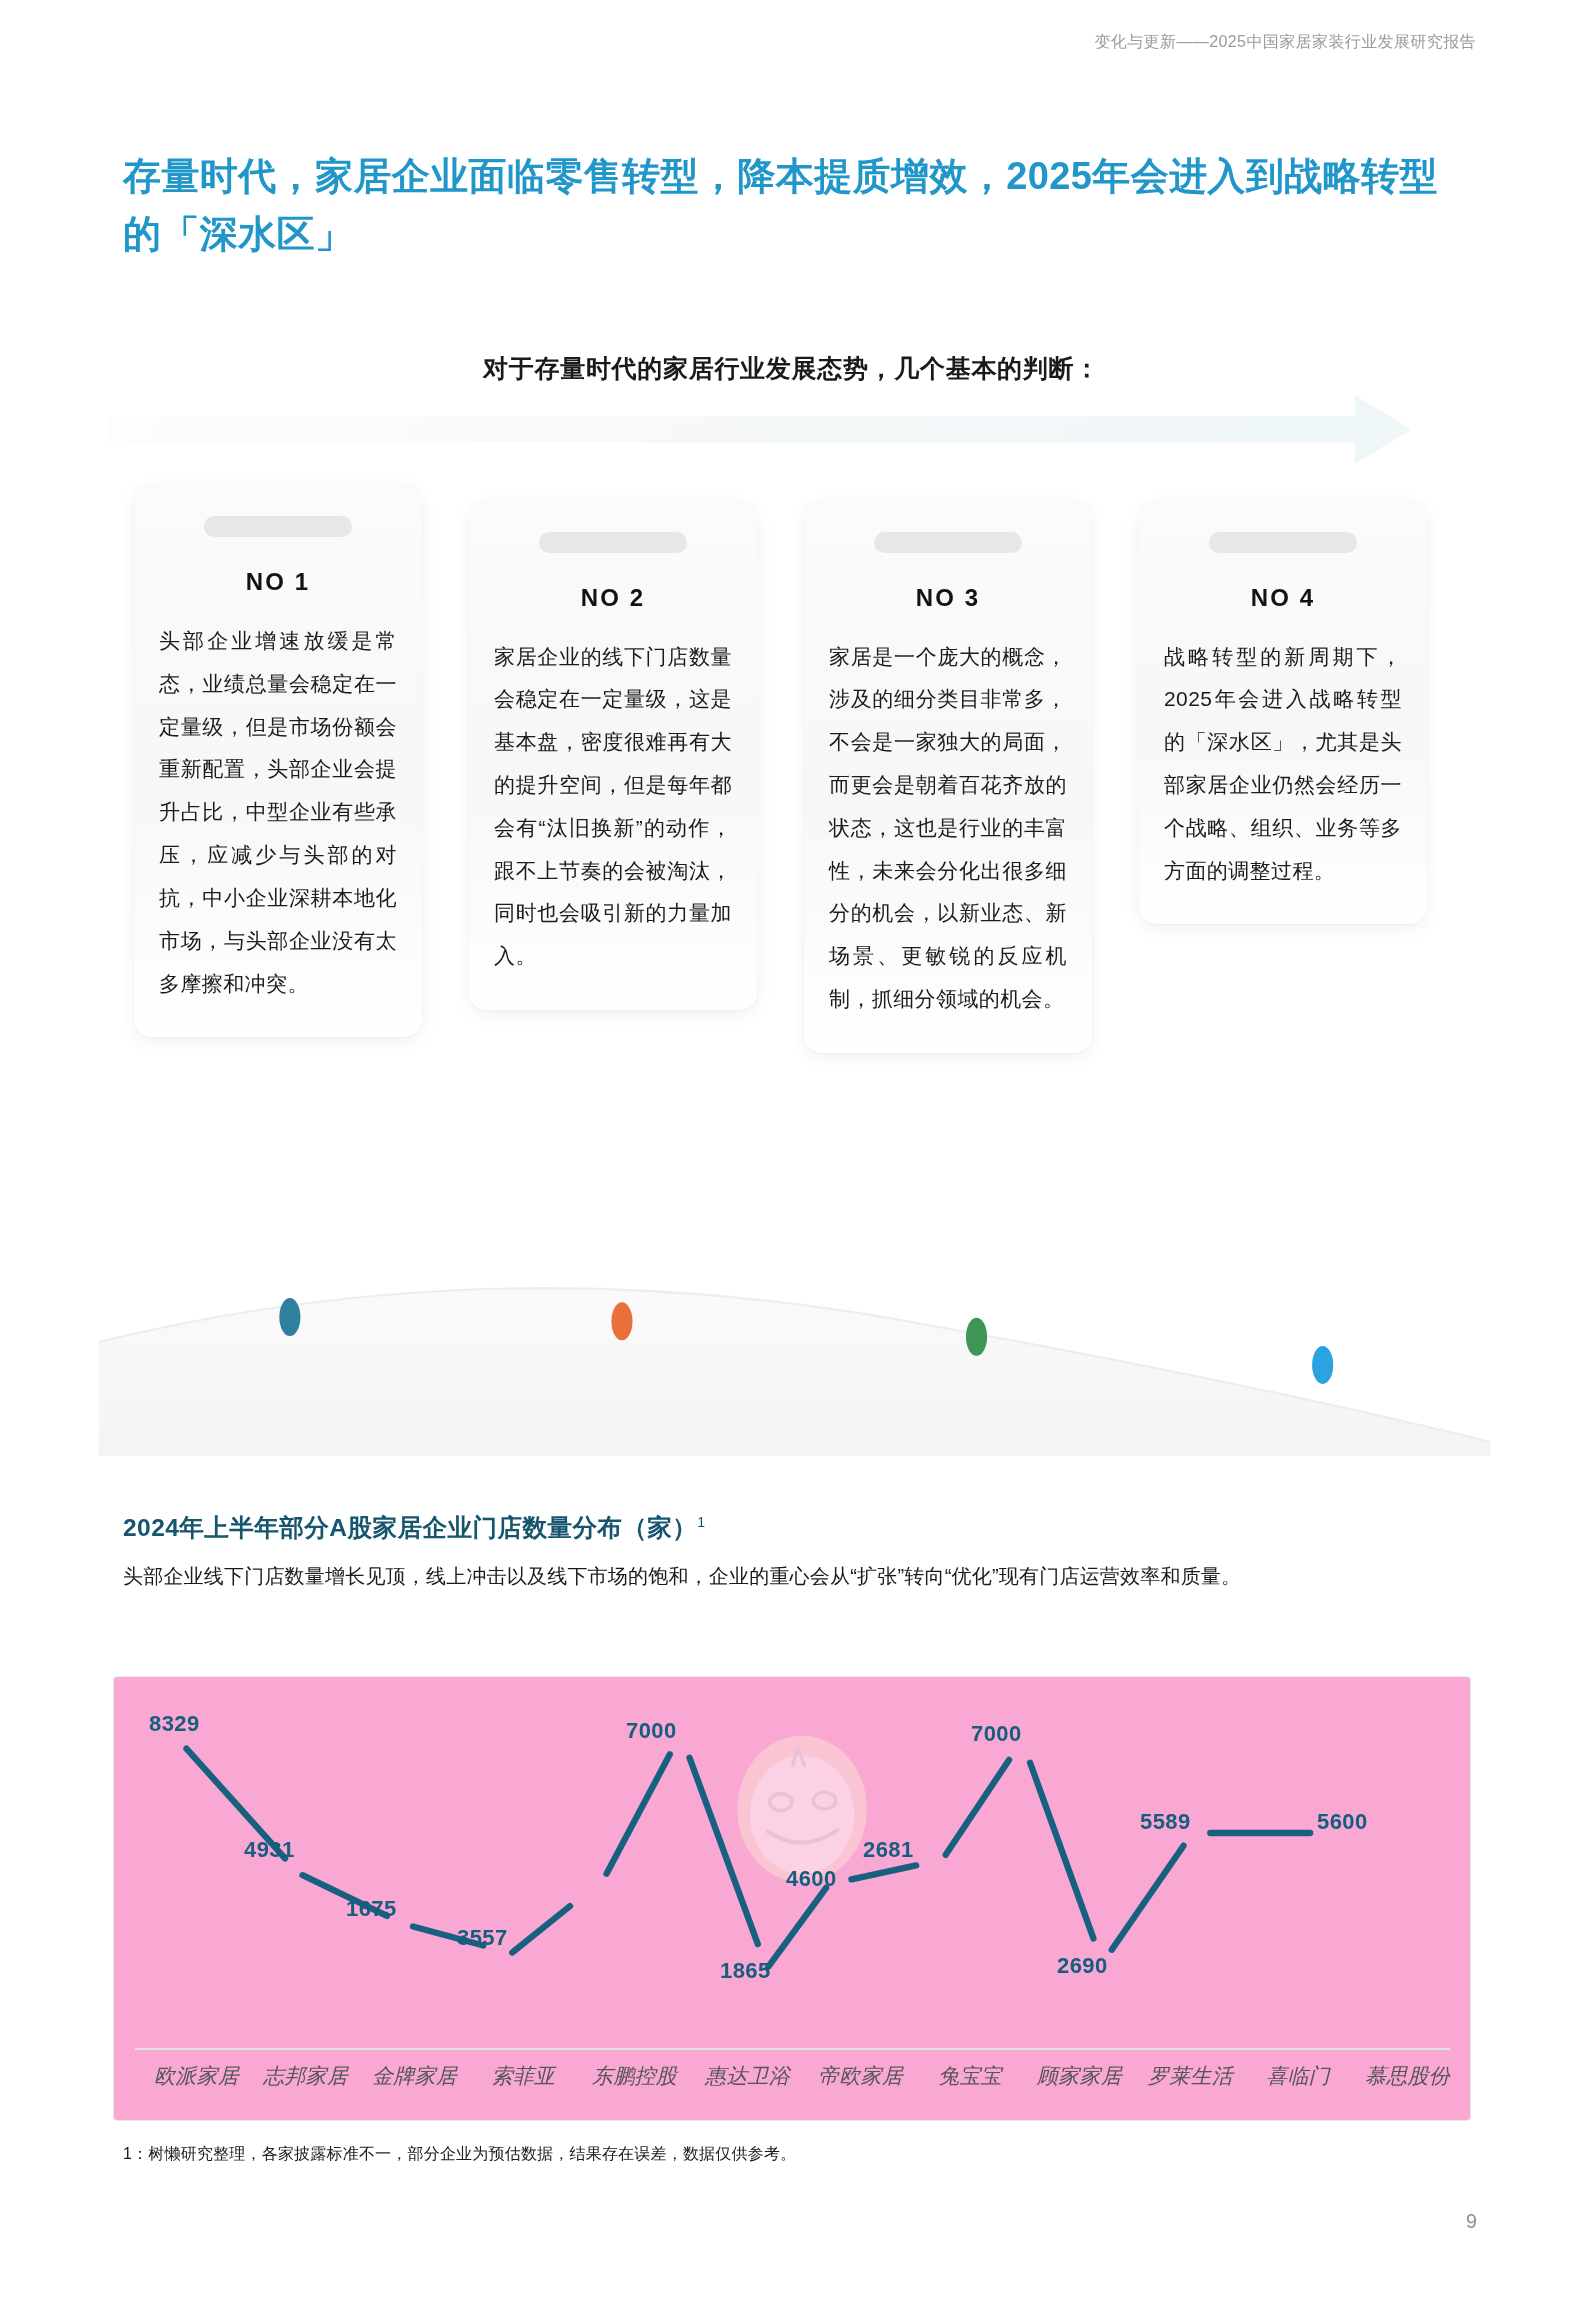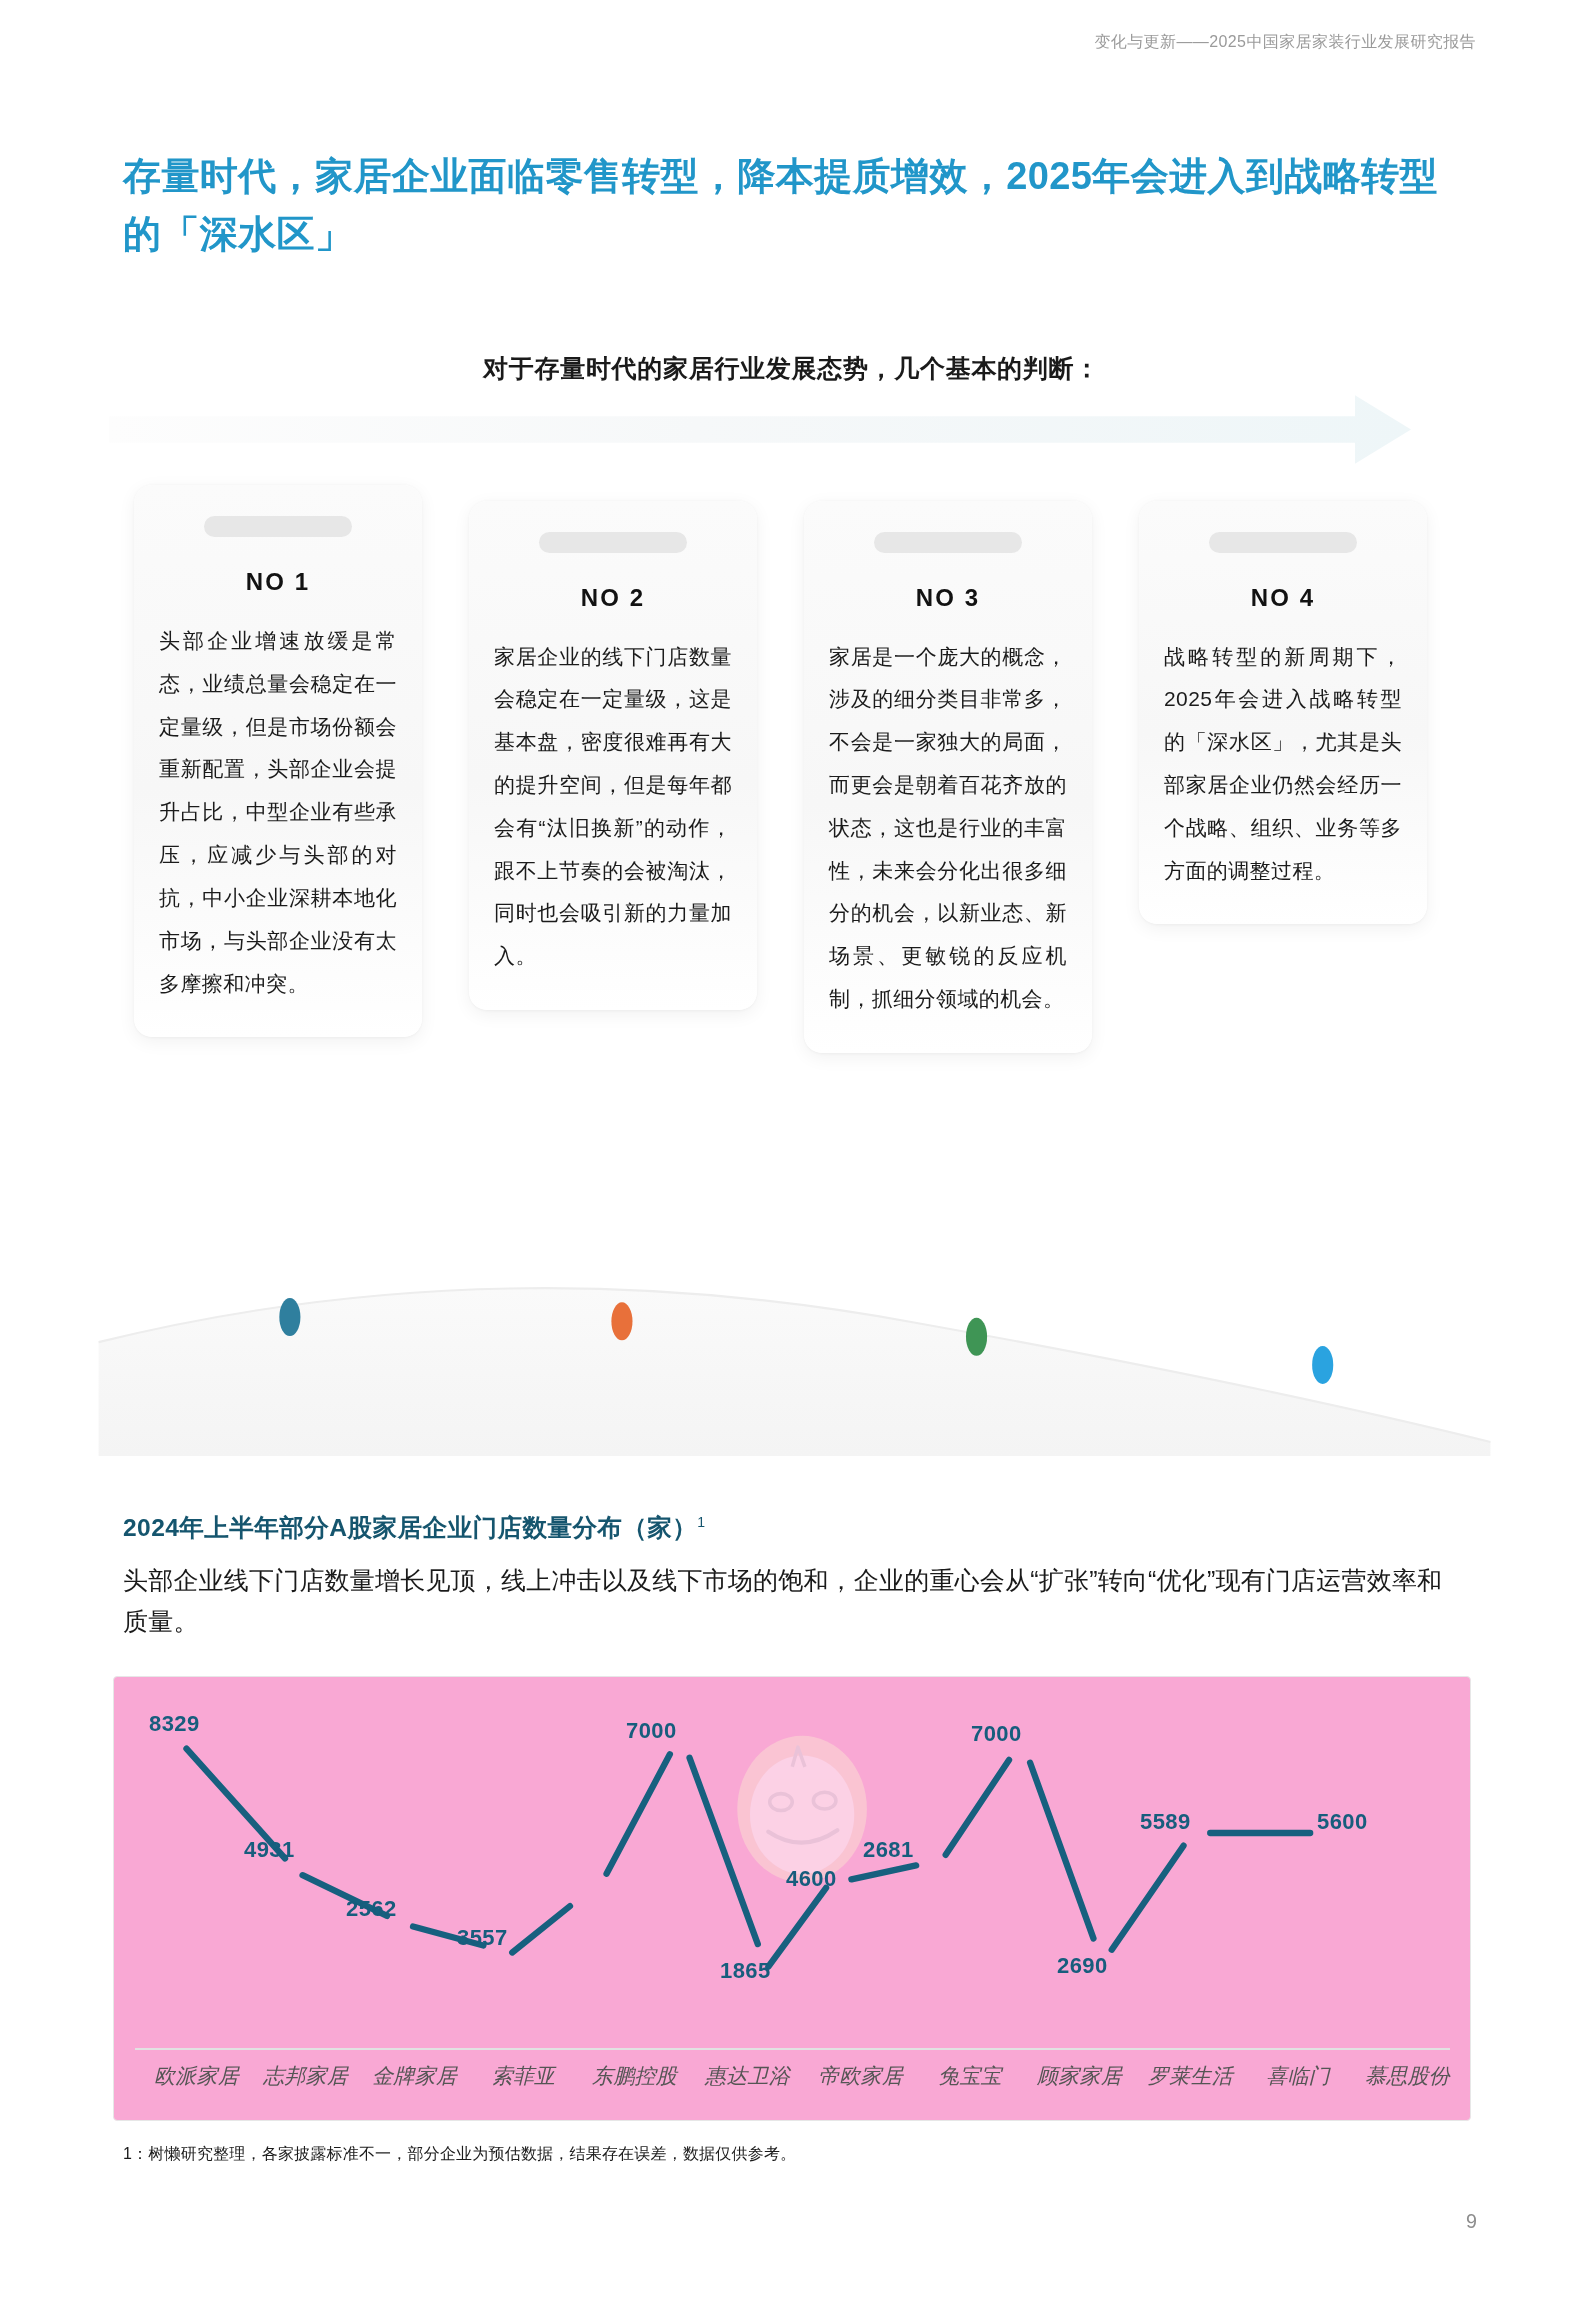--- a/index.html
+++ b/index.html
@@ -141,21 +141,21 @@
   .chart-title .sup {
     font-size: 14px;
     vertical-align: super;
     font-weight: normal;
   }
   .chart-desc {
     position: absolute;
     left: 123px;
     top: 1560px;
     width: 1344px;
-    font-size: 25px;
+    font-size: 20px;
     line-height: 1.63;
     color: #1a1a1a;
     letter-spacing: 0.2px;
   }
 
   .chart-box {
     position: absolute;
     left: 113px;
     top: 1676px;
     width: 1358px;
@@ -362,21 +362,21 @@
         <line x1="1048" y1="288" x2="1140" y2="268"></line>
         <line x1="1182" y1="253" x2="1272" y2="118"></line>
         <line x1="1302" y1="122" x2="1392" y2="372"></line>
         <line x1="1418" y1="388" x2="1520" y2="240"></line>
         <line x1="1558" y1="222" x2="1700" y2="222"></line>
       </g>
     </svg>
 
     <div class="dlabel" style="left:35px; top:34px;">8329</div>
     <div class="dlabel" style="left:130px; top:160px;">4931</div>
-    <div class="dlabel" style="left:232px; top:219px;">2562</div>
+    <div class="dlabel" style="left:232px; top:219px;">1675</div>
     <div class="dlabel" style="left:331px; top:248px;margin-left:12px;">3557</div>
     <div class="dlabel" style="left:512px; top:41px;">7000</div>
     <div class="dlabel" style="left:606px; top:281px;">1865</div>
     <div class="dlabel" style="left:672px; top:189px;">4600</div>
     <div class="dlabel" style="left:749px; top:160px;">2681</div>
     <div class="dlabel" style="left:857px; top:44px;">7000</div>
     <div class="dlabel" style="left:943px; top:276px;">2690</div>
     <div class="dlabel" style="left:1026px; top:132px;">5589</div>
     <div class="dlabel" style="left:1203px; top:132px;">5600</div>
 

